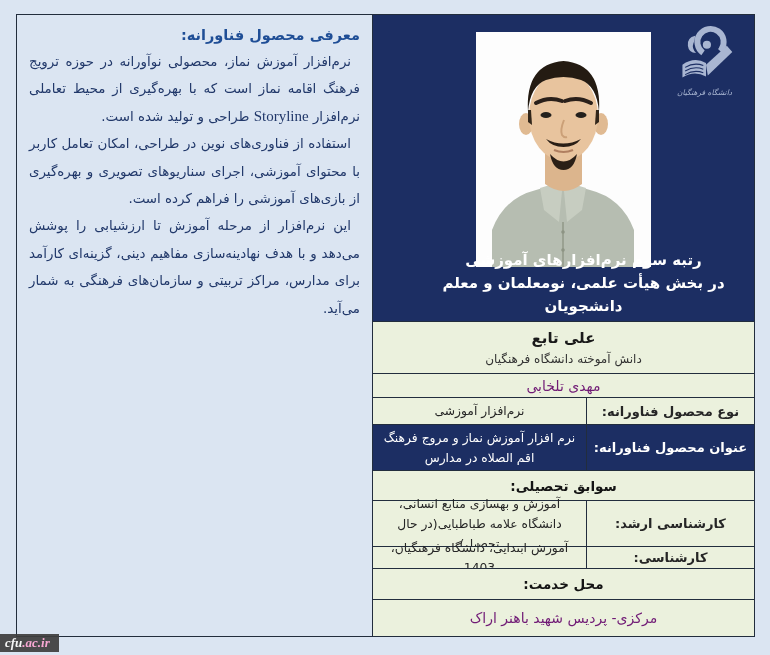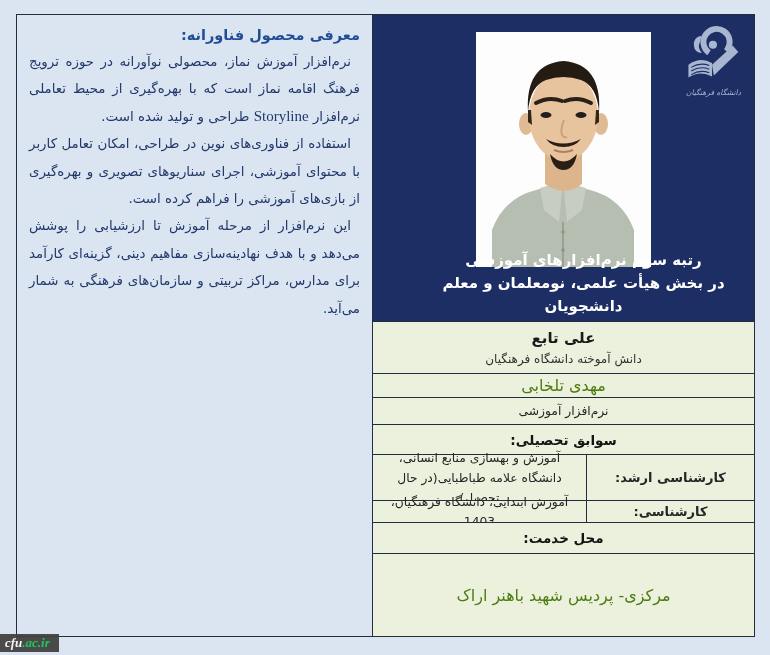--- a/index.html
+++ b/index.html
@@ -52,21 +52,21 @@
     font-family:"Liberation Serif", serif;
     font-size:15px;
   }
   
   .hero{
     height:306px;position:relative;
     background:var(--navy);
   }
   .logo-block{
     position:absolute;top:6px;right:13px;width:64px;
-    text-align:right;
+    text-align:left;
   }
   .logo-caption{
     display:block;
     color:#a9b6d2;
     font-size:7.5px;
     font-style:italic;
     margin-top:1px;
     letter-spacing:.5px;
     white-space:nowrap;
   }
@@ -98,42 +98,42 @@
   }
   .row .value-cell{
     flex:1;align-self:stretch;
     display:flex;align-items:center;justify-content:center;
     font-size:12.3px;line-height:20px;
     padding:0 10px;
   }
   .row.navy .label-cell,.row.navy .value-cell{color:#fff;}
   .person-name{font-weight:bold;font-size:15px;line-height:24px;color:#1a1a1a;}
   .person-subtitle{font-size:12px;color:#333;line-height:19px;}
-  .center-text{font-size:16px;color:#4d7c0f;}
+  .center-text{font-size:14px;color:#701a75;}
   .section-header{font-weight:bold;font-size:13.5px;color:#141414;}
   .r-name{height:52px;}
   .r-second{height:24px;}
   .r-type{height:27px;}
   .r-title{height:46px;}
   .r-eduhead{height:30px;}
   .r-masters{height:46px;}
   .r-bachelors{height:22px;}
   .r-workhead{height:31px;}
   .r-workval{flex:1 1 auto;}
   
   .watermark{
     position:absolute;left:0;bottom:3px;
     background:rgba(62,62,62,.93);
     padding:1px 9px 2px 5px;
     font-family:"Liberation Serif", serif;
     font-style:italic;font-weight:bold;font-size:13px;
     z-index:5;line-height:15px;
   }
   .wm-white{color:#f5f5f5;}
-  .wm-orange{color:#22c55e;}
+  .wm-orange{color:#f9a8d4;}
 </style>
 </head>
 <body>
 
 <div class="frame">
 
   <div class="intro-cell">
     <div class="intro-heading">معرفی محصول فناورانه:</div>
     <div class="intro-body">
       <p><span>نرم‌افزار آموزش نماز، محصولی نوآورانه در حوزه ترویج فرهنگ اقامه نماز است که با بهره‌گیری از محیط تعاملی نرم‌افزار </span><span class="latin-word">Storyline</span><span> طراحی و تولید شده است.</span></p>
@@ -210,23 +210,28 @@
       <div class="row stack r-name">
         <div class="person-name">علی تابع</div>
         <div class="person-subtitle">دانش آموخته دانشگاه فرهنگیان</div>
       </div>
 
       <div class="row r-second">
         <div class="center-text">مهدی تلخابی</div>
       </div>
 
       <div class="row r-type">
+        <div class="label-cell">نوع محصول فناورانه:</div>
         <div class="value-cell">نرم‌افزار آموزشی</div>
       </div>
 
+      <div class="row navy r-title">
+        <div class="label-cell">عنوان محصول فناورانه:</div>
+        <div class="value-cell">نرم افزار آموزش نماز و مروج فرهنگ اقم الصلاه در مدارس</div>
+      </div>
 
       <div class="row r-eduhead">
         <div class="section-header">سوابق تحصیلی:</div>
       </div>
 
       <div class="row r-masters">
         <div class="label-cell">کارشناسی ارشد:</div>
         <div class="value-cell">آموزش و بهسازی منابع انسانی، دانشگاه علامه طباطبایی(در حال تحصیل)</div>
       </div>
 

